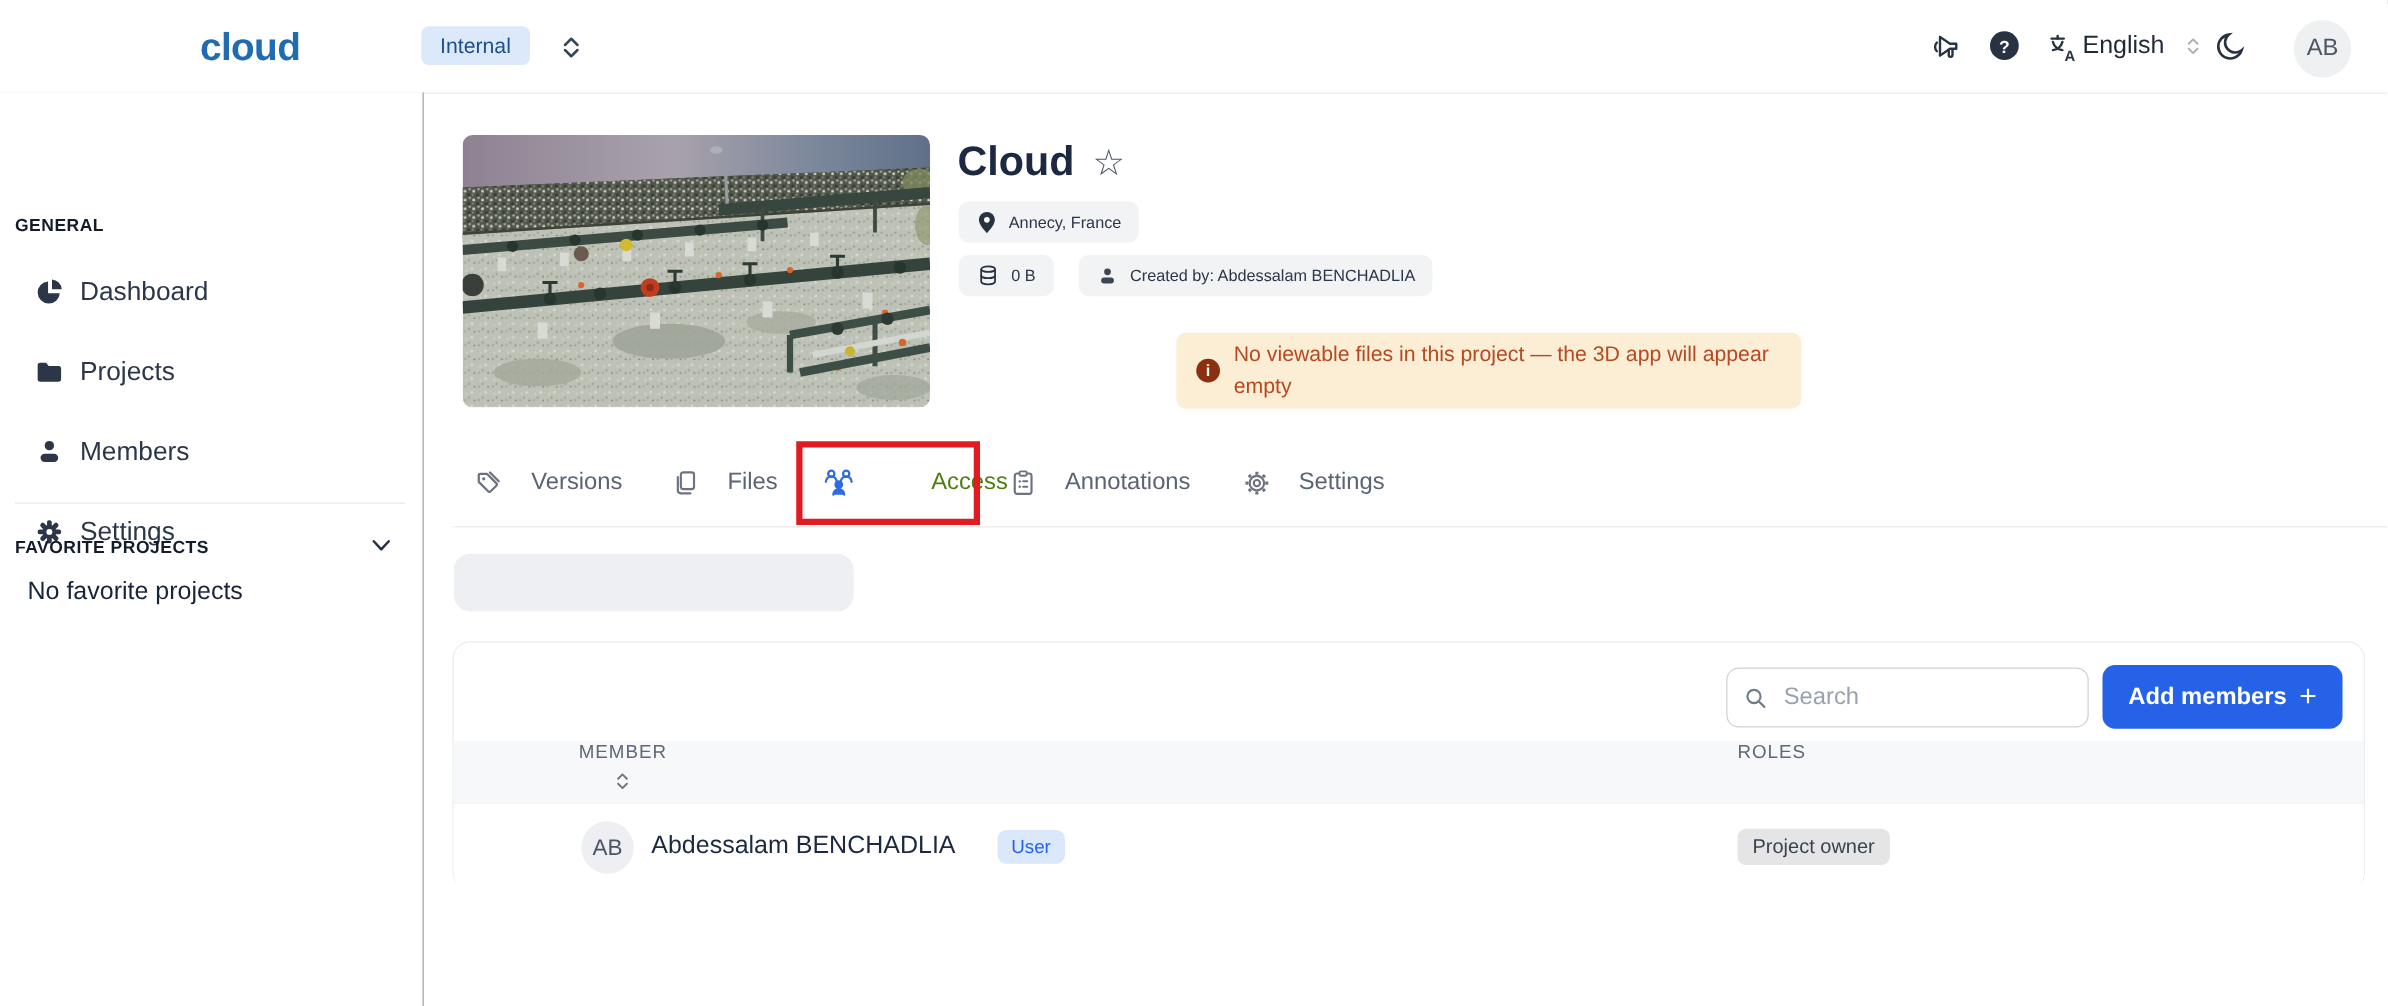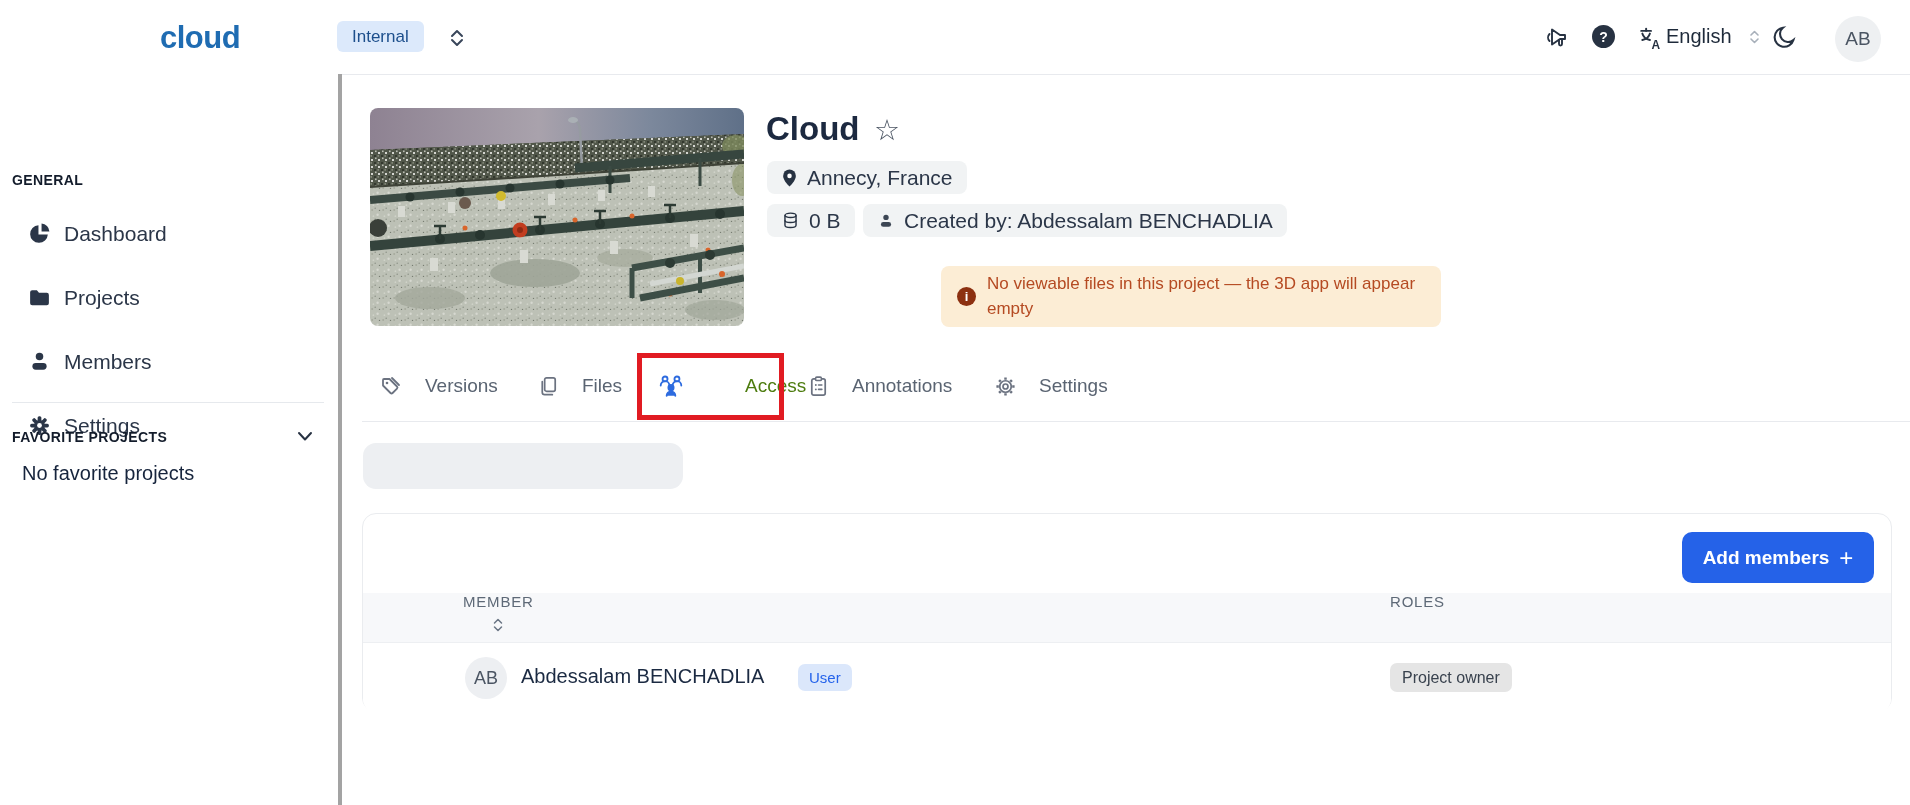--- a/index.html
+++ b/index.html
@@ -20,34 +20,34 @@
   .ws-caret{left:448px;top:28px;}
   .nav-ic{top:26px;cursor:pointer;}
   .help-circle{left:1592px;top:25px;width:23px;height:23px;border-radius:50%;background:#273242;
                color:#fff;font-size:14px;font-weight:700;display:flex;align-items:center;justify-content:center;}
   .lang{left:1666px;top:25px;font-size:20px;font-weight:500;color:#1e2a3a;}
   .lang-caret{left:1748px;top:29px;}
   .avatar{left:1835px;top:16px;width:46px;height:46px;border-radius:50%;background:#eef0f2;
           display:flex;align-items:center;justify-content:center;font-size:19px;color:#4b5563;}
 
   
-  .sidebar{left:0;top:74px;width:338px;height:731px;background:#fff;border-right:4px solid #a3a3a3;}
+  .sidebar{left:0;top:74px;width:338px;height:731px;background:#fff;border-right:1px solid #a3a3a3;}
   .side-sec{position:absolute;left:12px;font-size:14px;font-weight:700;color:#131c2b;letter-spacing:.4px;}
   .side-item{position:absolute;left:27px;display:flex;align-items:center;gap:12px;cursor:pointer;}
   .side-item .lbl{font-size:21px;font-weight:500;color:#2b3648;}
   .side-div{position:absolute;left:12px;width:312px;height:1px;background:#e6e9ed;}
   .fav-chev{position:absolute;left:296px;}
   .fav-empty{position:absolute;left:22px;font-size:20px;color:#16243c;}
 
   
   .thumb{left:370px;top:108px;width:374px;height:218px;border-radius:8px;overflow:hidden;}
   .title{left:766px;top:110px;font-size:33px;font-weight:700;color:#1c2940;}
   .star{left:874px;top:113px;font-size:29px;color:#4b5563;cursor:pointer;}
   .chip{height:33px;padding:0 14px;background:#f1f3f4;border-radius:8px;display:flex;align-items:center;gap:9px;
-        font-size:21px;color:#2b3648;}
+        font-size:13px;color:#2b3648;}
   .btn-blue{background:#2562e8;color:#fff;border:none;border-radius:8px;font-family:"Liberation Sans",sans-serif;
             font-weight:600;cursor:pointer;display:flex;align-items:center;justify-content:center;}
   .open-btn{left:767px;top:276px;width:160px;height:46px;font-size:19px;}
   .warning{left:941px;top:266px;width:500px;height:61px;background:#fcedd5;border-radius:8px;
            display:flex;align-items:center;gap:11px;padding-left:16px;box-sizing:border-box;}
   .warn-ic{width:19px;height:19px;border-radius:50%;background:#8c3010;color:#fff;font-size:13px;font-weight:700;
            display:flex;align-items:center;justify-content:center;flex:0 0 auto;font-style:normal;}
   .warn-txt{width:440px;font-size:17px;line-height:1.45;color:#b54a22;}
 
   
@@ -405,20 +405,29 @@
   </div>
 
   <div class="abs tabs-div"></div>
   <div class="abs red-box"></div>
 
   <div class="abs segment">
   </div>
 
   <div class="abs card">
 
+    <div class="search">
+      <span>
+        <svg width="21" height="21" viewBox="0 0 24 24">
+            <circle cx="10.5" cy="10.5" r="6" fill="none" stroke="#717d8a" stroke-width="2"></circle>
+            <path d="M15,15 L20,20" stroke="#717d8a" stroke-width="2" stroke-linecap="round"></path>
+          </svg>
+      </span>
+      <input type="text" placeholder="Search" style="">
+    </div>
 
     <button class="btn-blue add-btn">
       <span>Add members</span>
       <span class="add-plus">+</span>
     </button>
 
     <div class="thead">
       <div class="th" style="left:100px">
         <span>MEMBER</span>
         <span>

